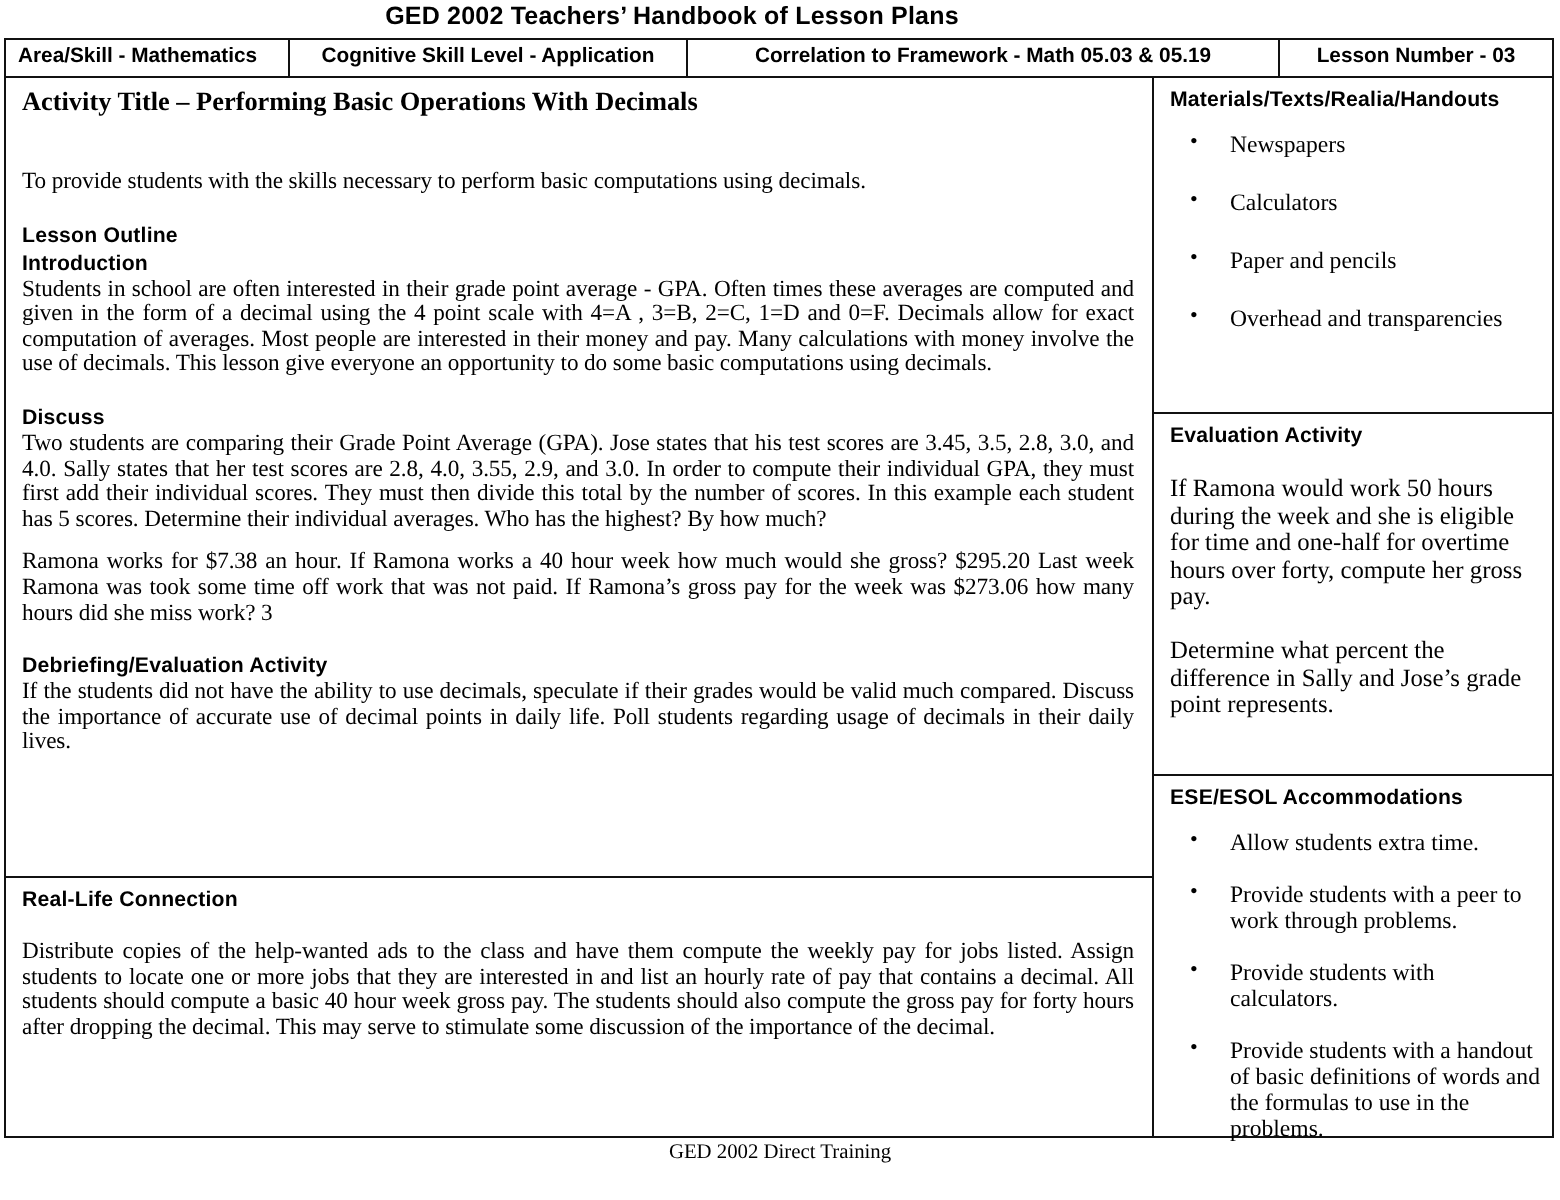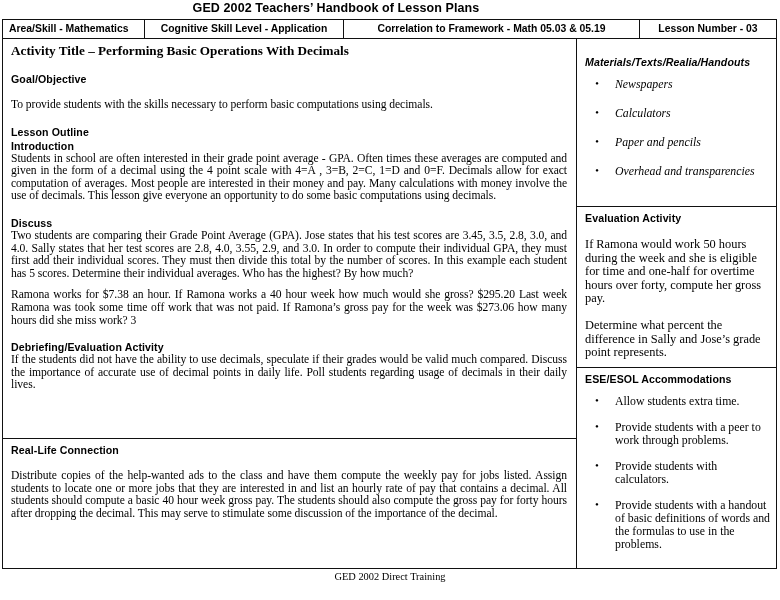--- a/index.html
+++ b/index.html
@@ -97,23 +97,23 @@
   .lsec-main   { top: 0;   height: 399px; }
   .lsec-real   { top: 399px; bottom: 0; border-top: 1.6px solid #111; }
 
   
   .rsec {
     position: absolute;
     left: 0; right: 0;
     box-sizing: border-box;
     padding: 4px 6px 4px 8px;
   }
-  .rsec-mat { top: 12px;   height: 167px; font-style: italic; }
+  .rsec-mat { top: 0;   height: 167px; }
   .rsec-ext { top: 167px; height: 161px; border-top: 1.6px solid #111; }
-  .rsec-ese { top: 328px; bottom: 0;    border-top: 1.6px solid #111; }
+  .rsec-ese { top: 348px; bottom: 0;    border-top: 1.6px solid #111; }
 
   
   h3.hd {
     font-family: "Liberation Sans", sans-serif;
     font-weight: bold;
     font-size: 10.6px;
     margin: 0;
     padding: 0;
     line-height: 14px;
     letter-spacing: 0.1px;
@@ -190,21 +190,20 @@
       <div class="hdr-cell c4">Lesson Number  - 03</div>
     </div>
 
     <div class="body-area">
 
       <div class="col-left">
 
         <div class="lsec lsec-main">
           <div class="act-title">Activity Title – Performing Basic Operations With Decimals</div>
 
-          <h3 class="hd">Goal/Objective</h3>
           <div class="gap-md"></div>
           <p class="para">To provide students with the skills necessary to perform basic computations using decimals.</p>
           <div class="gap-md"></div>
 
           <h3 class="hd">Lesson Outline</h3>
           <h3 class="hd">Introduction</h3>
           <p class="para">Students in school are often interested in their grade point average - GPA.  Often times these averages are computed and given in the form of a decimal using the 4 point scale with 4=A , 3=B, 2=C, 1=D and 0=F.  Decimals allow for exact computation of averages.  Most people are interested in their money and pay.  Many calculations with money involve the use of decimals.  This lesson give everyone an opportunity to do some basic computations using decimals.</p>
           <div class="gap-md"></div>
 
           <h3 class="hd">Discuss</h3>

